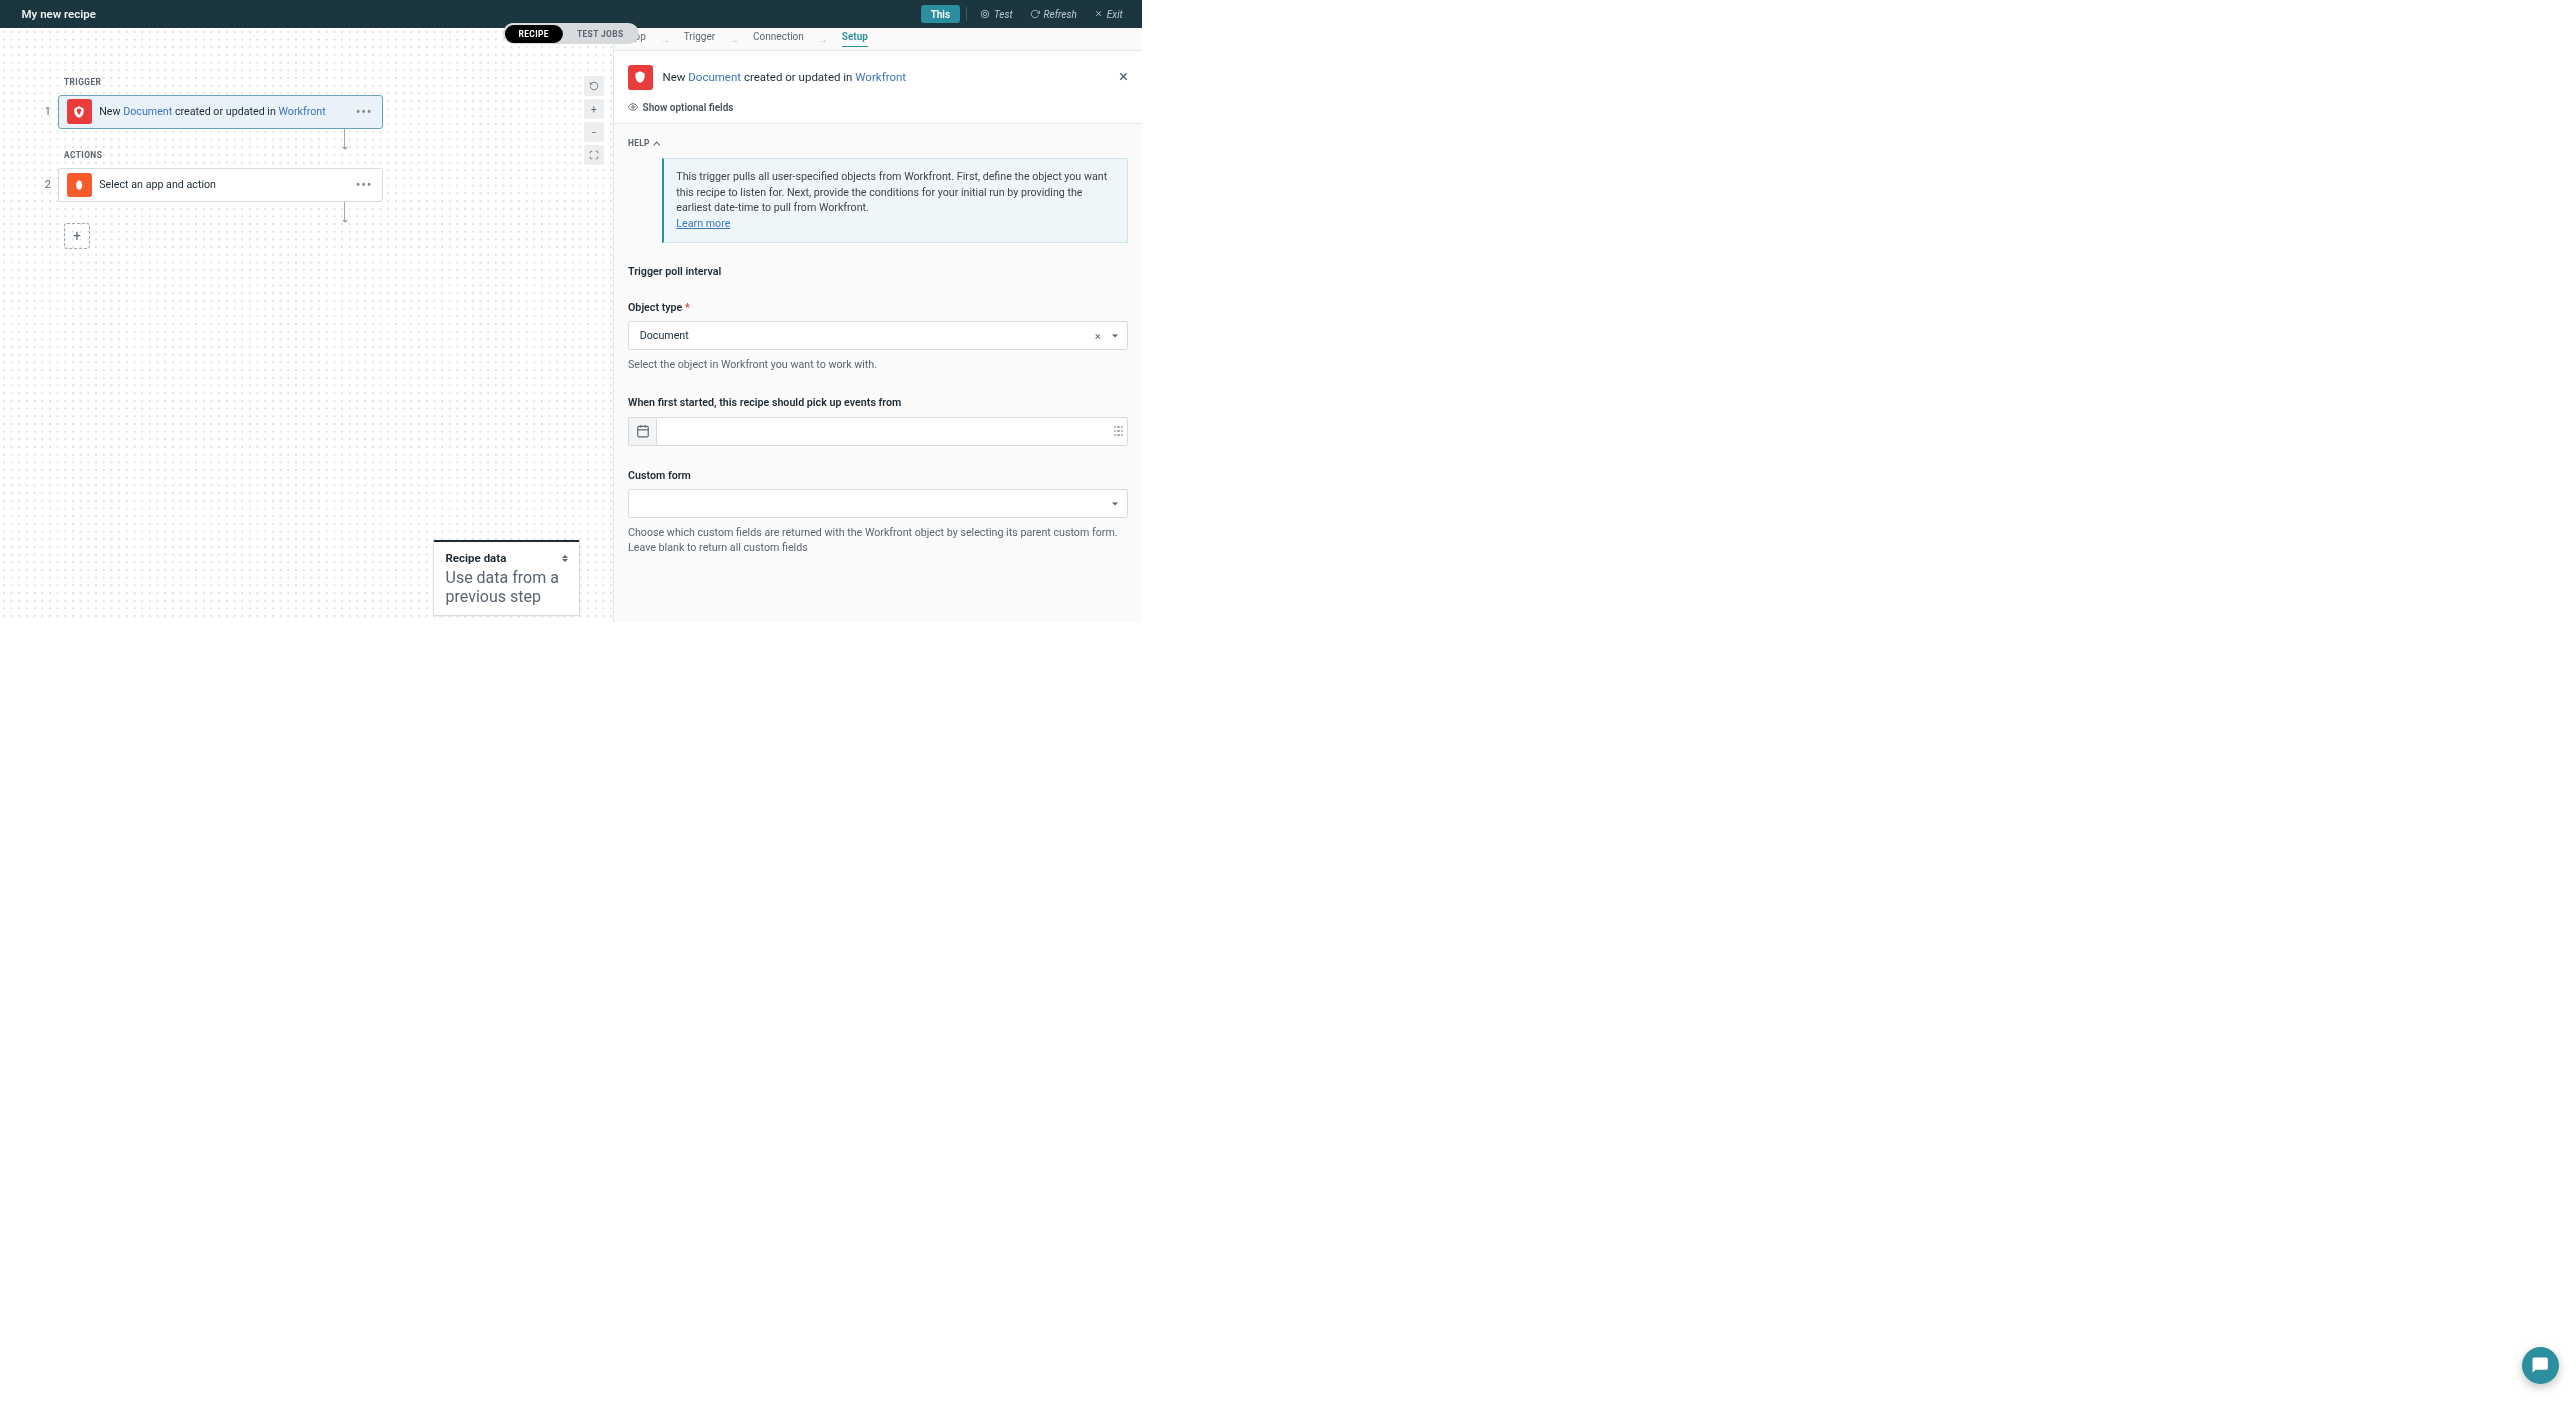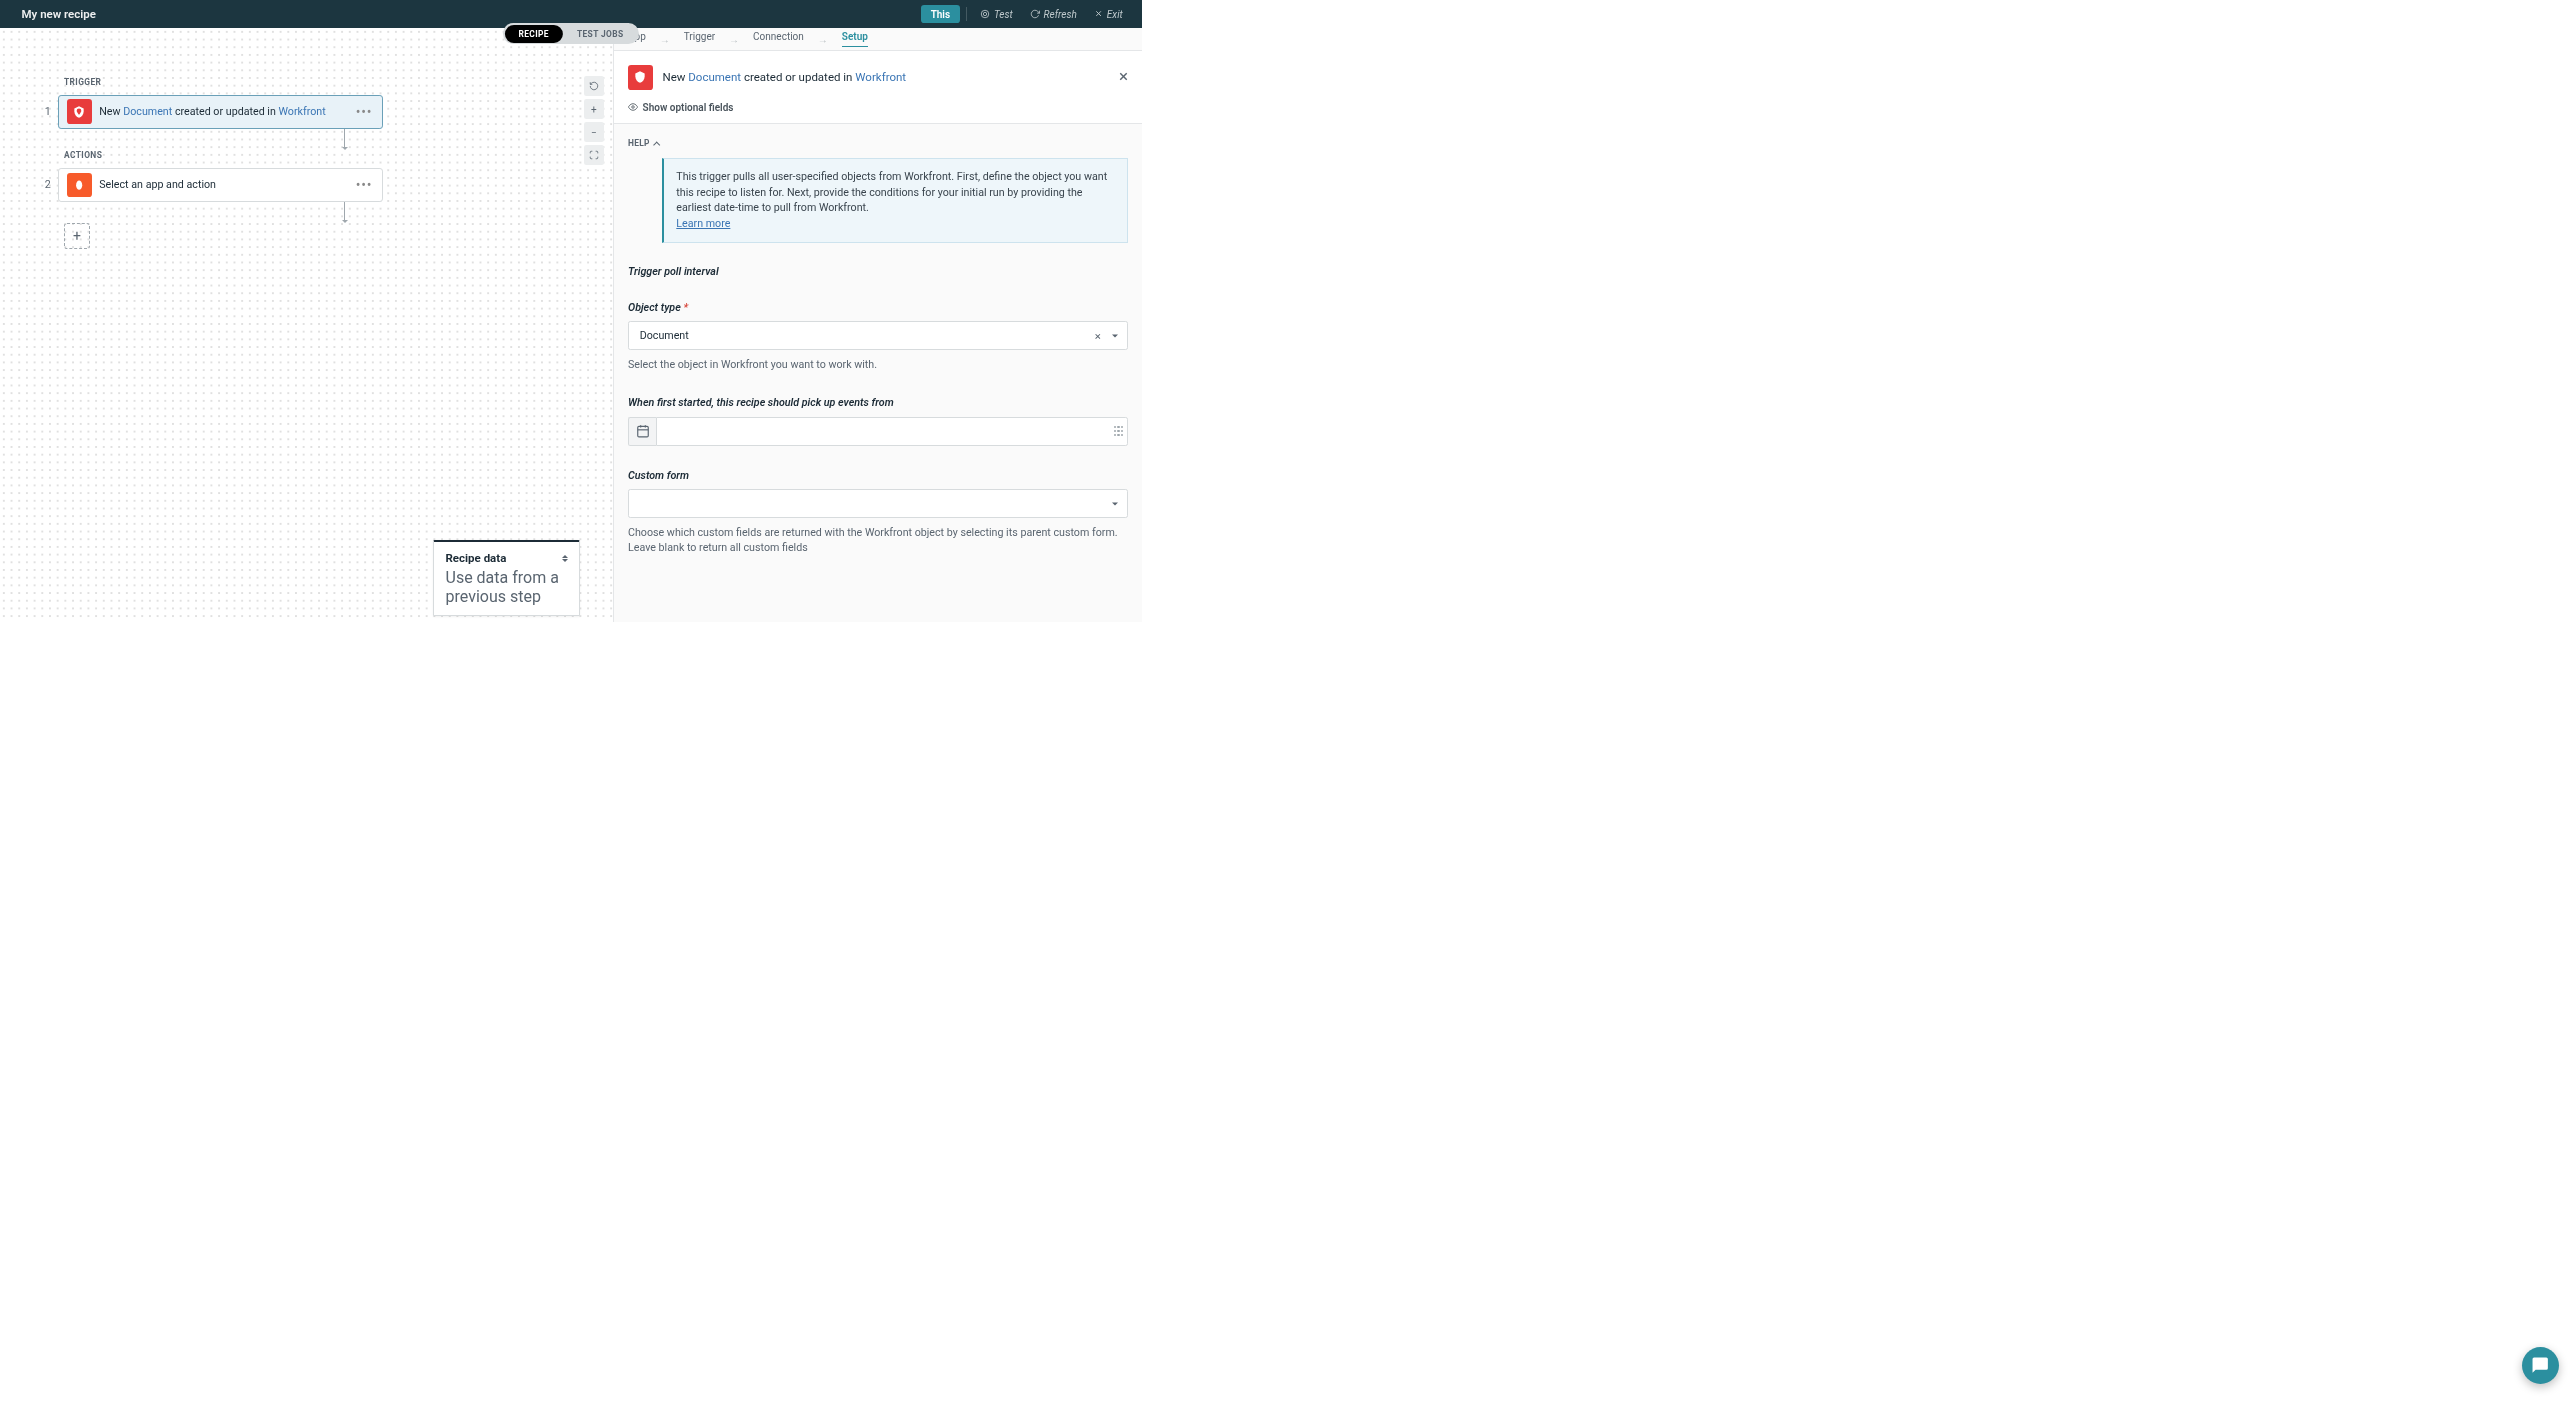--- a/index.html
+++ b/index.html
@@ -46,21 +46,21 @@
 .ph-icon { width:24.5px; height:24.5px; background:#e83c3c; border-radius:3.1px; display:flex; align-items:center; justify-content:center; }
 .ph-text { font-size:11.5px; }
 .ph-text .link { color:#3a75b4; }
 .ph-close { position:absolute; right:0; top:3.1px; font-size:17px; color:#5a6570; cursor:pointer; line-height:1; }
 .optional-row { display:flex; align-items:center; gap:4.6px; margin-top:12.3px; font-size:10px; font-weight:600; color:#4a545c; cursor:pointer; }
 .panel-body { padding:14px; }
 .help-sec-label { font-size:8.4px; font-weight:700; letter-spacing:0.3px; color:#5a6570; display:flex; align-items:center; gap:4.6px; margin-bottom:9.2px; cursor:pointer; }
 .help-box { background:#eef6fa; border:0.8px solid #cde3ee; border-left:2.3px solid #2b8f9f; padding:10.7px 12.3px; font-size:10.7px; color:#3a454e; line-height:1.45; margin-bottom:21.5px;margin-left:34px; }
 .help-box a { color:#3a75b4; text-decoration:underline; }
 .field { margin-bottom:23px; }
-.field-label { font-size:10.7px; font-weight:600; color:#1c2b36; margin-bottom:7.7px;font-style:italic; }
+.field-label { font-size:10.7px; font-weight:600; color:#1c2b36; margin-bottom:7.7px; }
 .field-label .req { color:#d7473c; }
 .field-row { display:flex; gap:6.1px; }
 .select-box { position:relative; height:29px; border:0.8px solid #d7dbdd; border-radius:2.3px; background:#fff; display:flex; align-items:center; padding:0 24.5px 0 10.7px; font-size:10.7px; color:#1c2b36; cursor:pointer; }
 .select-box.gray { background:#ececec; }
 .select-box.placeholder { color:#8b9399; }
 .select-caret { position:absolute; right:9.2px; top:50%; transform:translateY(-50%); border-left:3.1px solid transparent; border-right:3.1px solid transparent; border-top:3.8px solid #5a6570; }
 .select-clear { position:absolute; right:26px; top:50%; transform:translateY(-50%); font-size:11.5px; color:#5a6570; }
 .field-help { font-size:10.7px; color:#5a6570; margin-top:7.7px; line-height:1.4; }
 .field-help a { color:#3a75b4; text-decoration:underline; }
 .date-row { display:flex; }

